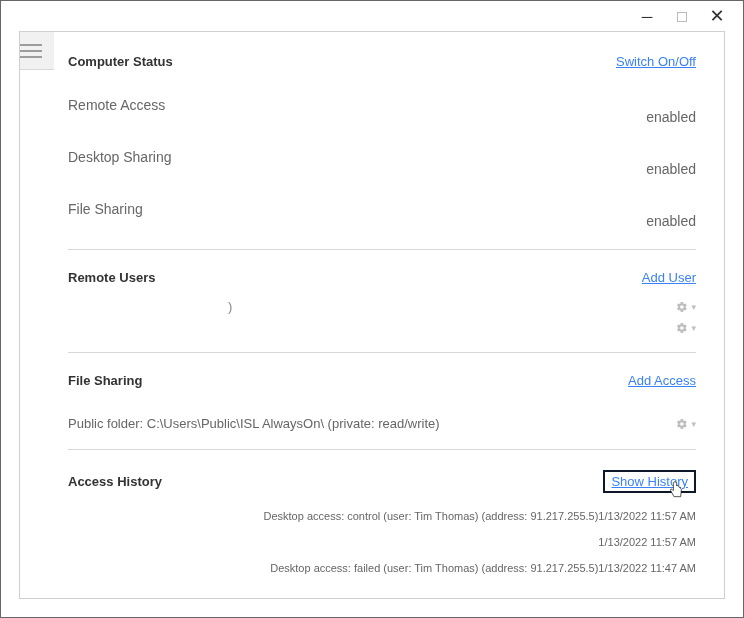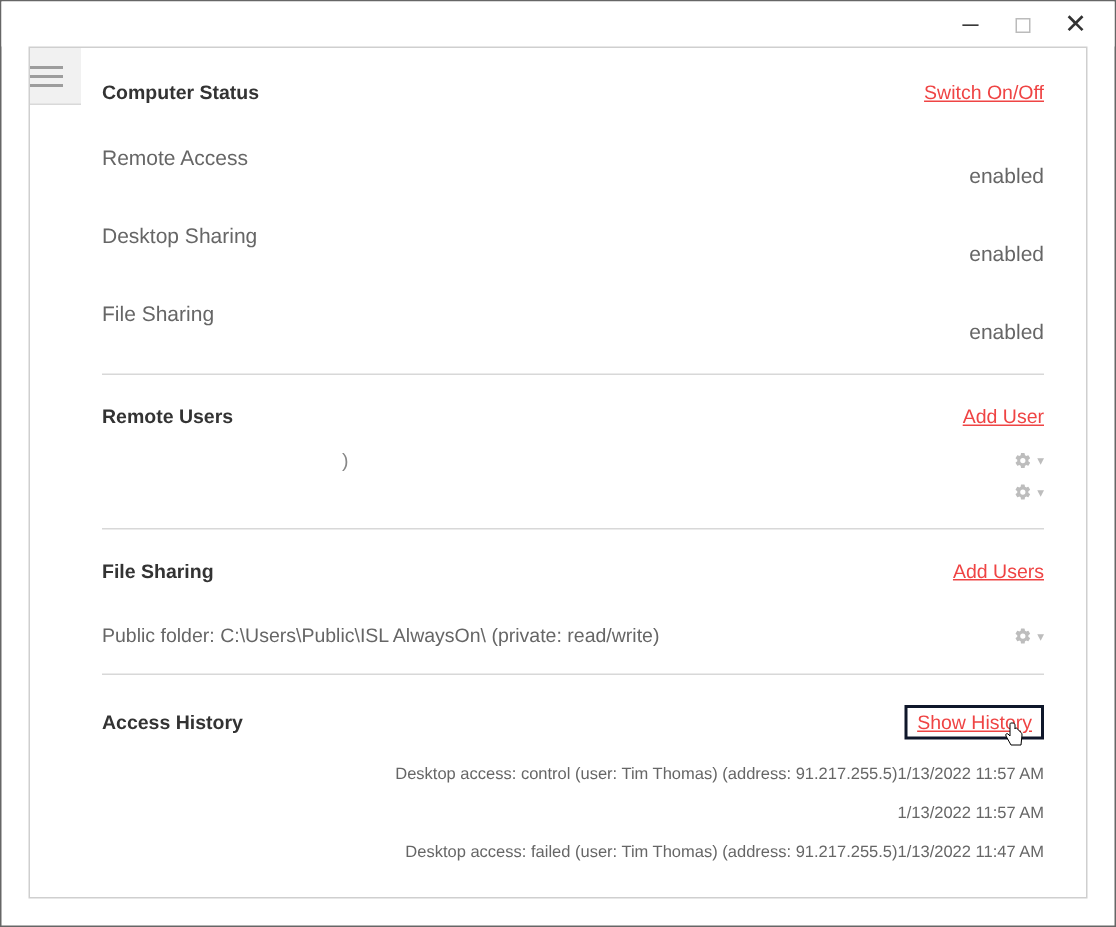--- a/index.html
+++ b/index.html
@@ -67,21 +67,21 @@
     .scroll-area::-webkit-scrollbar-button { background: #f3f3f3; height: 14px; }
 
     .section { margin-bottom: 10px; }
     .section-head {
       display: flex;
       justify-content: space-between;
       align-items: baseline;
       margin-bottom: 10px;
     }
     .section-title { font-weight: 600; color: #333; font-size: 13px; }
-    .link { color: #ef4444; text-decoration: underline; font-size: 13px; cursor: pointer; }
+    .link { color: #3b82f6; text-decoration: underline; font-size: 13px; cursor: pointer; }
     .row { display: flex; justify-content: space-between; align-items: center; padding: 6px 0; color: #666; font-size: 14px; }
     .row .label { color: #666; }
     .row .value { color: #666; margin-top: 24px; }
     .divider { border: none; border-top: 1px solid #d8d8d8; margin: 14px 0 20px 0; }
 
     .gear {
       display: inline-flex; align-items: center; gap: 2px;
       color: #bdbdbd; font-size: 12px; cursor: pointer;
     }
     .gear svg { width: 12px; height: 12px; }
@@ -173,21 +173,21 @@
               <span class="caret">▾</span>
             </span>
           </div>
         </div>
         <hr class="divider">
       </div>
 
       <div class="section">
         <div class="section-head">
           <span class="section-title">File Sharing</span>
-          <a class="link">Add Users</a>
+          <a class="link">Add Access</a>
         </div>
         <div class="fs-row">
           <span class="fs-path">Public folder: C:\Users\Public\ISL AlwaysOn\ (private: read/write)</span>
           <span class="gear">
             <svg viewBox="0 0 24 24" fill="#bdbdbd">
                 <path d="M19.14,12.94a7,7,0,0,0,.05-.94,7,7,0,0,0-.05-.94l2.11-1.65a.5.5,0,0,0,.12-.64l-2-3.46a.5.5,0,0,0-.61-.22l-2.49,1a7,7,0,0,0-1.63-.94l-.38-2.65A.5.5,0,0,0,13.77,2H9.77a.5.5,0,0,0-.49.42L8.9,5.07a7,7,0,0,0-1.63.94l-2.49-1a.5.5,0,0,0-.61.22l-2,3.46a.5.5,0,0,0,.12.64L4.4,11.06a7,7,0,0,0-.05.94,7,7,0,0,0,.05.94L2.29,14.59a.5.5,0,0,0-.12.64l2,3.46a.5.5,0,0,0,.61.22l2.49-1a7,7,0,0,0,1.63.94l.38,2.65a.5.5,0,0,0,.49.42h4a.5.5,0,0,0,.49-.42l.38-2.65a7,7,0,0,0,1.63-.94l2.49,1a.5.5,0,0,0,.61-.22l2-3.46a.5.5,0,0,0-.12-.64ZM11.77,15.5A3.5,3.5,0,1,1,15.27,12,3.5,3.5,0,0,1,11.77,15.5Z"></path>
               </svg>
             <span class="caret">▾</span>
           </span>
         </div>

